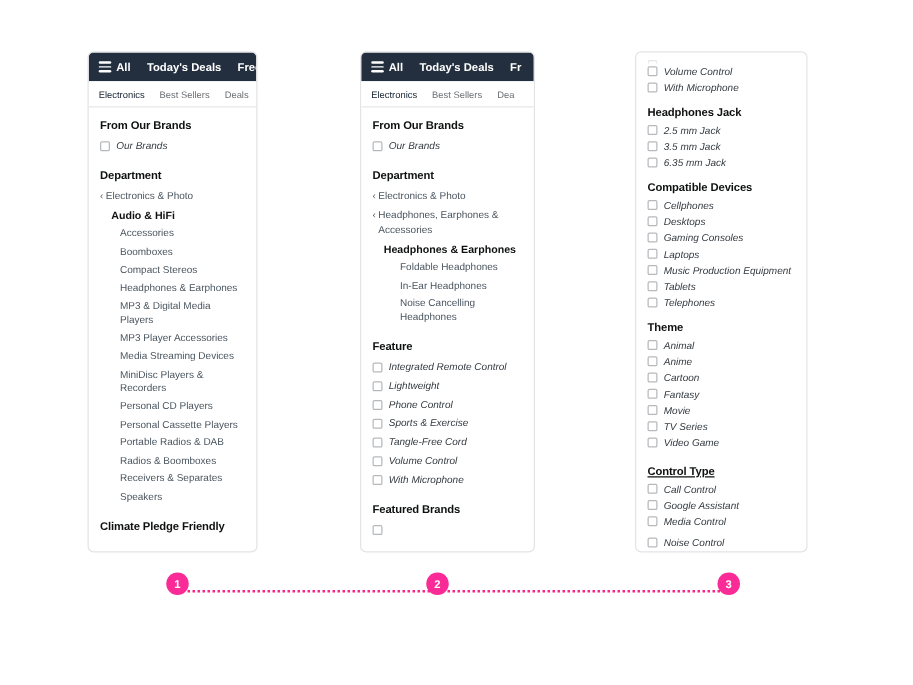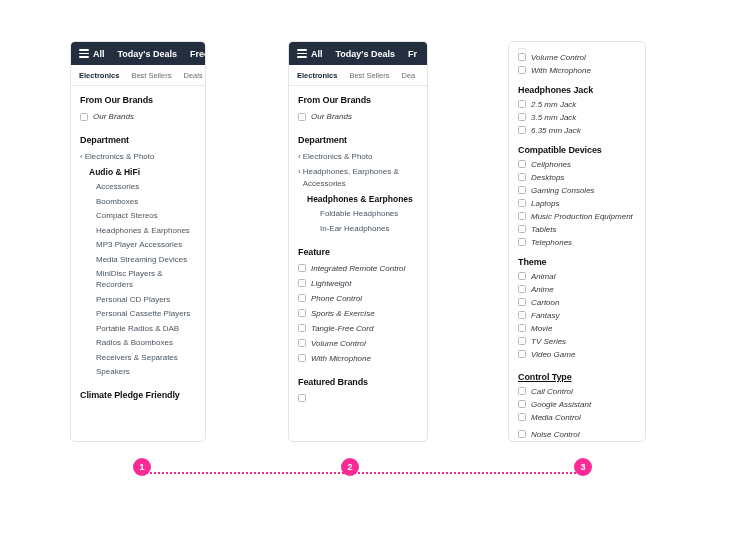--- a/index.html
+++ b/index.html
@@ -46,21 +46,21 @@
     background:#ffffff;
     height:20px;
     display:flex;
     align-items:center;
     padding-left:8px;
     gap:12px;
     white-space:nowrap;
     border-bottom:1px solid #e8e8e8;
   }
   .subnav .s-item{font-size:7.5px;color:#6b6f73;}
-  .subnav .s-item.active{color:#12202e;font-weight:bold;}
+  .subnav .s-item.active{color:#12202e;font-weight:normal;}
 
   
   .filters{padding:9px 9px 0 9px;}
   .f-title{
     font-size:9px;font-weight:bold;color:#0f1111;
     margin:0 0 6px 0;letter-spacing:-0.1px;
   }
   .f-title.gap{margin-top:13px;}
   .f-row{
     display:flex;align-items:flex-start;gap:5px;
@@ -149,20 +149,21 @@
       <div class="f-title gap">Department</div>
       <div class="dept-back">
         <span class="chev">‹</span>
         <span>Electronics &amp; Photo</span>
       </div>
       <div class="dept-cur">Audio &amp; HiFi</div>
       <div class="dept-sub">Accessories</div>
       <div class="dept-sub">Boomboxes</div>
       <div class="dept-sub">Compact Stereos</div>
       <div class="dept-sub">Headphones &amp; Earphones</div>
+      <div class="dept-sub">MP3 &amp; Digital Media Players</div>
       <div class="dept-sub">MP3 Player Accessories</div>
       <div class="dept-sub">Media Streaming Devices</div>
       <div class="dept-sub">MiniDisc Players &amp; Recorders</div>
       <div class="dept-sub">Personal CD Players</div>
       <div class="dept-sub">Personal Cassette Players</div>
       <div class="dept-sub">Portable Radios &amp; DAB</div>
       <div class="dept-sub">Radios &amp; Boomboxes</div>
       <div class="dept-sub">Receivers &amp; Separates</div>
       <div class="dept-sub">Speakers</div>
 
@@ -201,20 +202,21 @@
         <span class="chev">‹</span>
         <span>Electronics &amp; Photo</span>
       </div>
       <div class="dept-back">
         <span class="chev">‹</span>
         <span>Headphones, Earphones &amp; Accessories</span>
       </div>
       <div class="dept-cur">Headphones &amp; Earphones</div>
       <div class="dept-sub2">Foldable Headphones</div>
       <div class="dept-sub2">In-Ear Headphones</div>
+      <div class="dept-sub2">Noise Cancelling Headphones</div>
 
       <div class="f-title gap">Feature</div>
       <div class="f-row">
         <span class="cbox"></span>
         <span class="f-label">Integrated Remote Control</span>
       </div>
       <div class="f-row">
         <span class="cbox"></span>
         <span class="f-label">Lightweight</span>
       </div>

